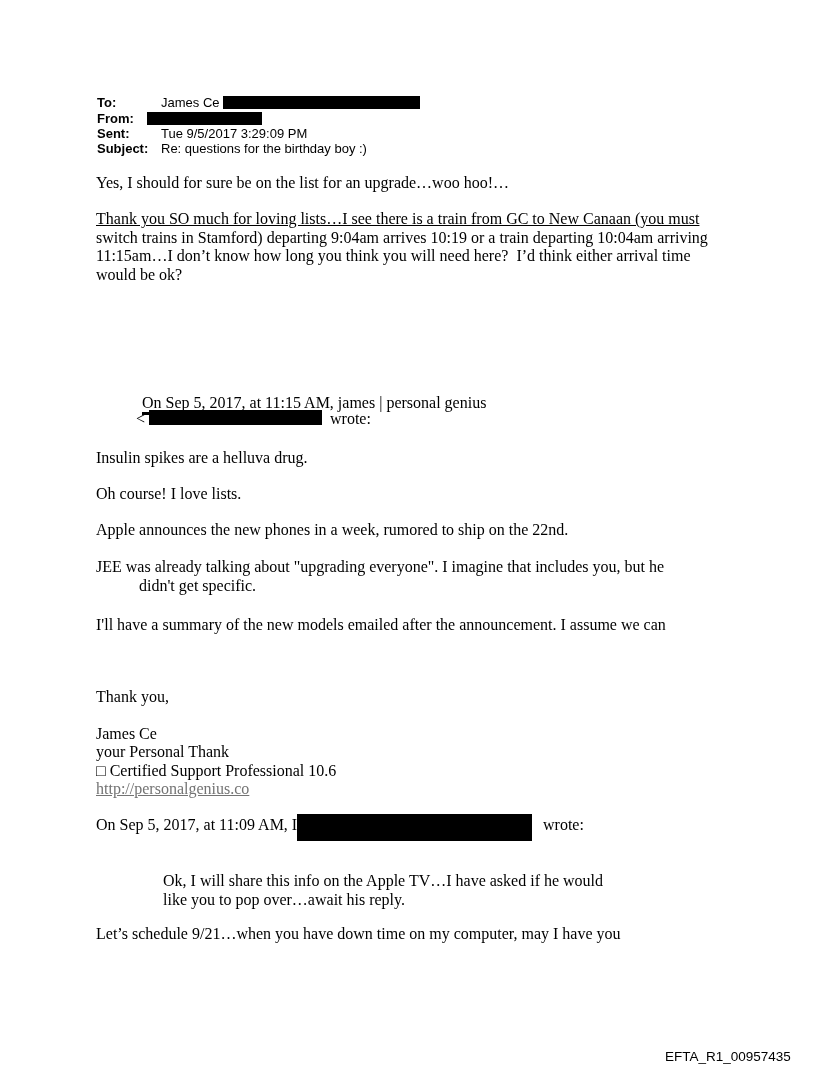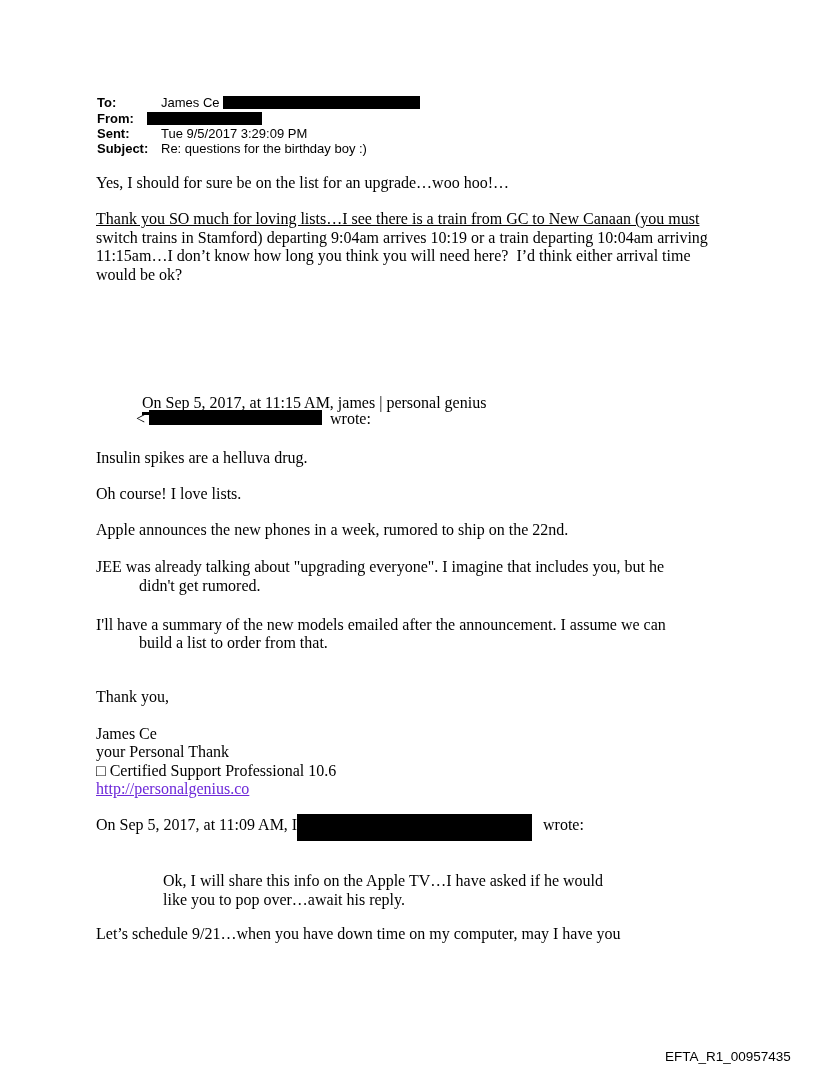--- a/index.html
+++ b/index.html
@@ -28,21 +28,21 @@
   .redaction {
     position: absolute;
     background: #000000;
   }
   .u-thick {
     border-bottom: 3px solid #000000;
     padding-bottom: 1px;
     margin-top: 20px;
   }
   .link {
-    color: #6d28d9;
+    color: #737373;
     text-decoration: underline;
   }
   .bates {
     font-family: "Liberation Sans", sans-serif;
     font-size: 13.5px;
     line-height: 16px;
   }
 </style>
 </head>
 <body>
@@ -72,24 +72,23 @@
   <div class="t" style="left:142px; top:393px;"><span class="u-thick">On Sep 5, 2017, at 11:15 A</span><span>M, james | personal genius</span></div>
   <div class="t" style="left:136px; top:409px;">&lt;</div>
   <div class="redaction" style="left:149px; top:410px; width:173px; height:15px;"></div>
   <div class="t" style="left:330px; top:409px;">wrote:</div>
 
   <div class="t" style="left:96px; top:448px;">Insulin spikes are a helluva drug.</div>
   <div class="t" style="left:96px; top:484px;">Oh course! I love lists.</div>
   <div class="t" style="left:96px; top:520px;">Apple announces the new phones in a week, rumored to ship on the 22nd.</div>
 
   <div class="t" style="left:96px; top:557px;">JEE was already talking about "upgrading everyone". I imagine that includes you, but he</div>
-  <div class="t" style="left:139px; top:576px;">didn't get rumored.</div>
+  <div class="t" style="left:139px; top:576px;">didn't get specific.</div>
 
   <div class="t" style="left:96px; top:615px;">I'll have a summary of the new models emailed after the announcement. I assume we can</div>
-  <div class="t" style="left:139px; top:633px;">build a list to order from that.</div>
 
   <div class="t" style="left:96px; top:687px;">Thank you,</div>
   <div class="t" style="left:96px; top:724px;">James Ce</div>
   <div class="t" style="left:96px; top:742px;">your Personal Thank</div>
   <div class="t" style="left:96px; top:761px;">□ Certified Support Professional 10.6</div>
   <div class="t link" style="left:96px; top:779px;">http://personalgenius.co</div>
 
   <div class="t" style="left:96px; top:815px;text-align:center;">On Sep 5, 2017, at 11:09 AM, I</div>
   <div class="redaction" style="left:297px; top:814px; width:235px; height:27px;"></div>
   <div class="t" style="left:543px; top:815px;">wrote:</div>

